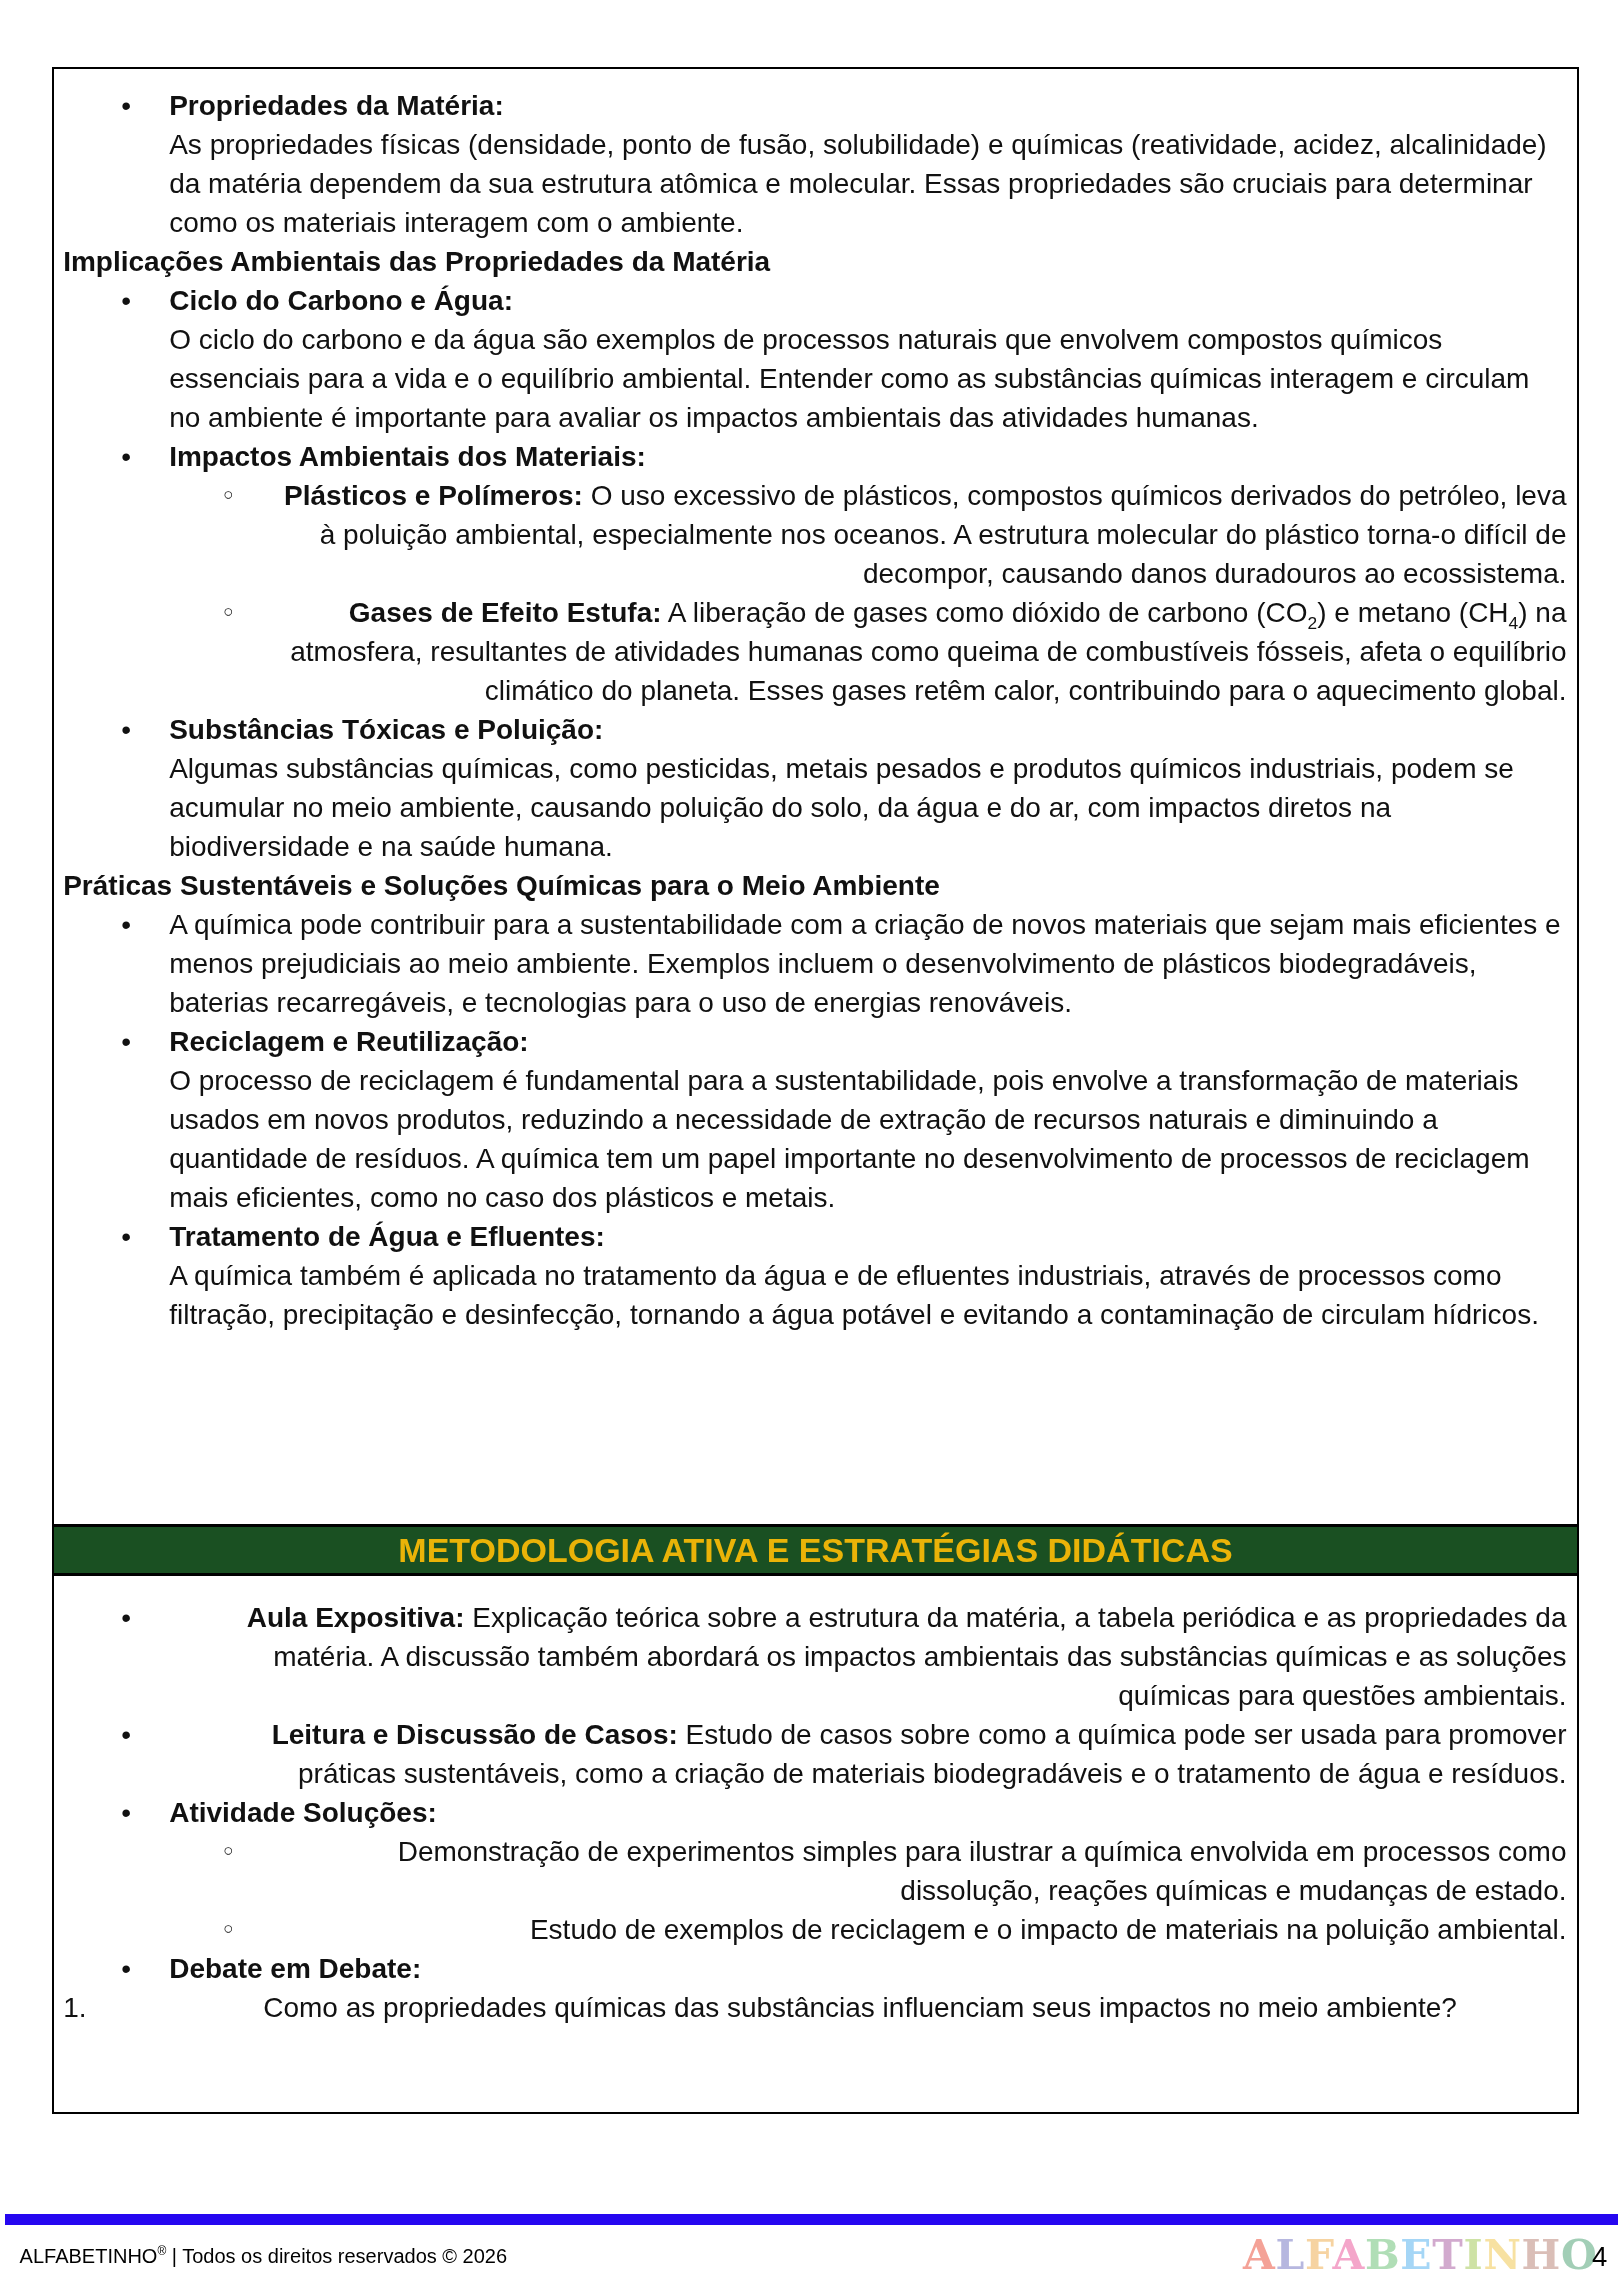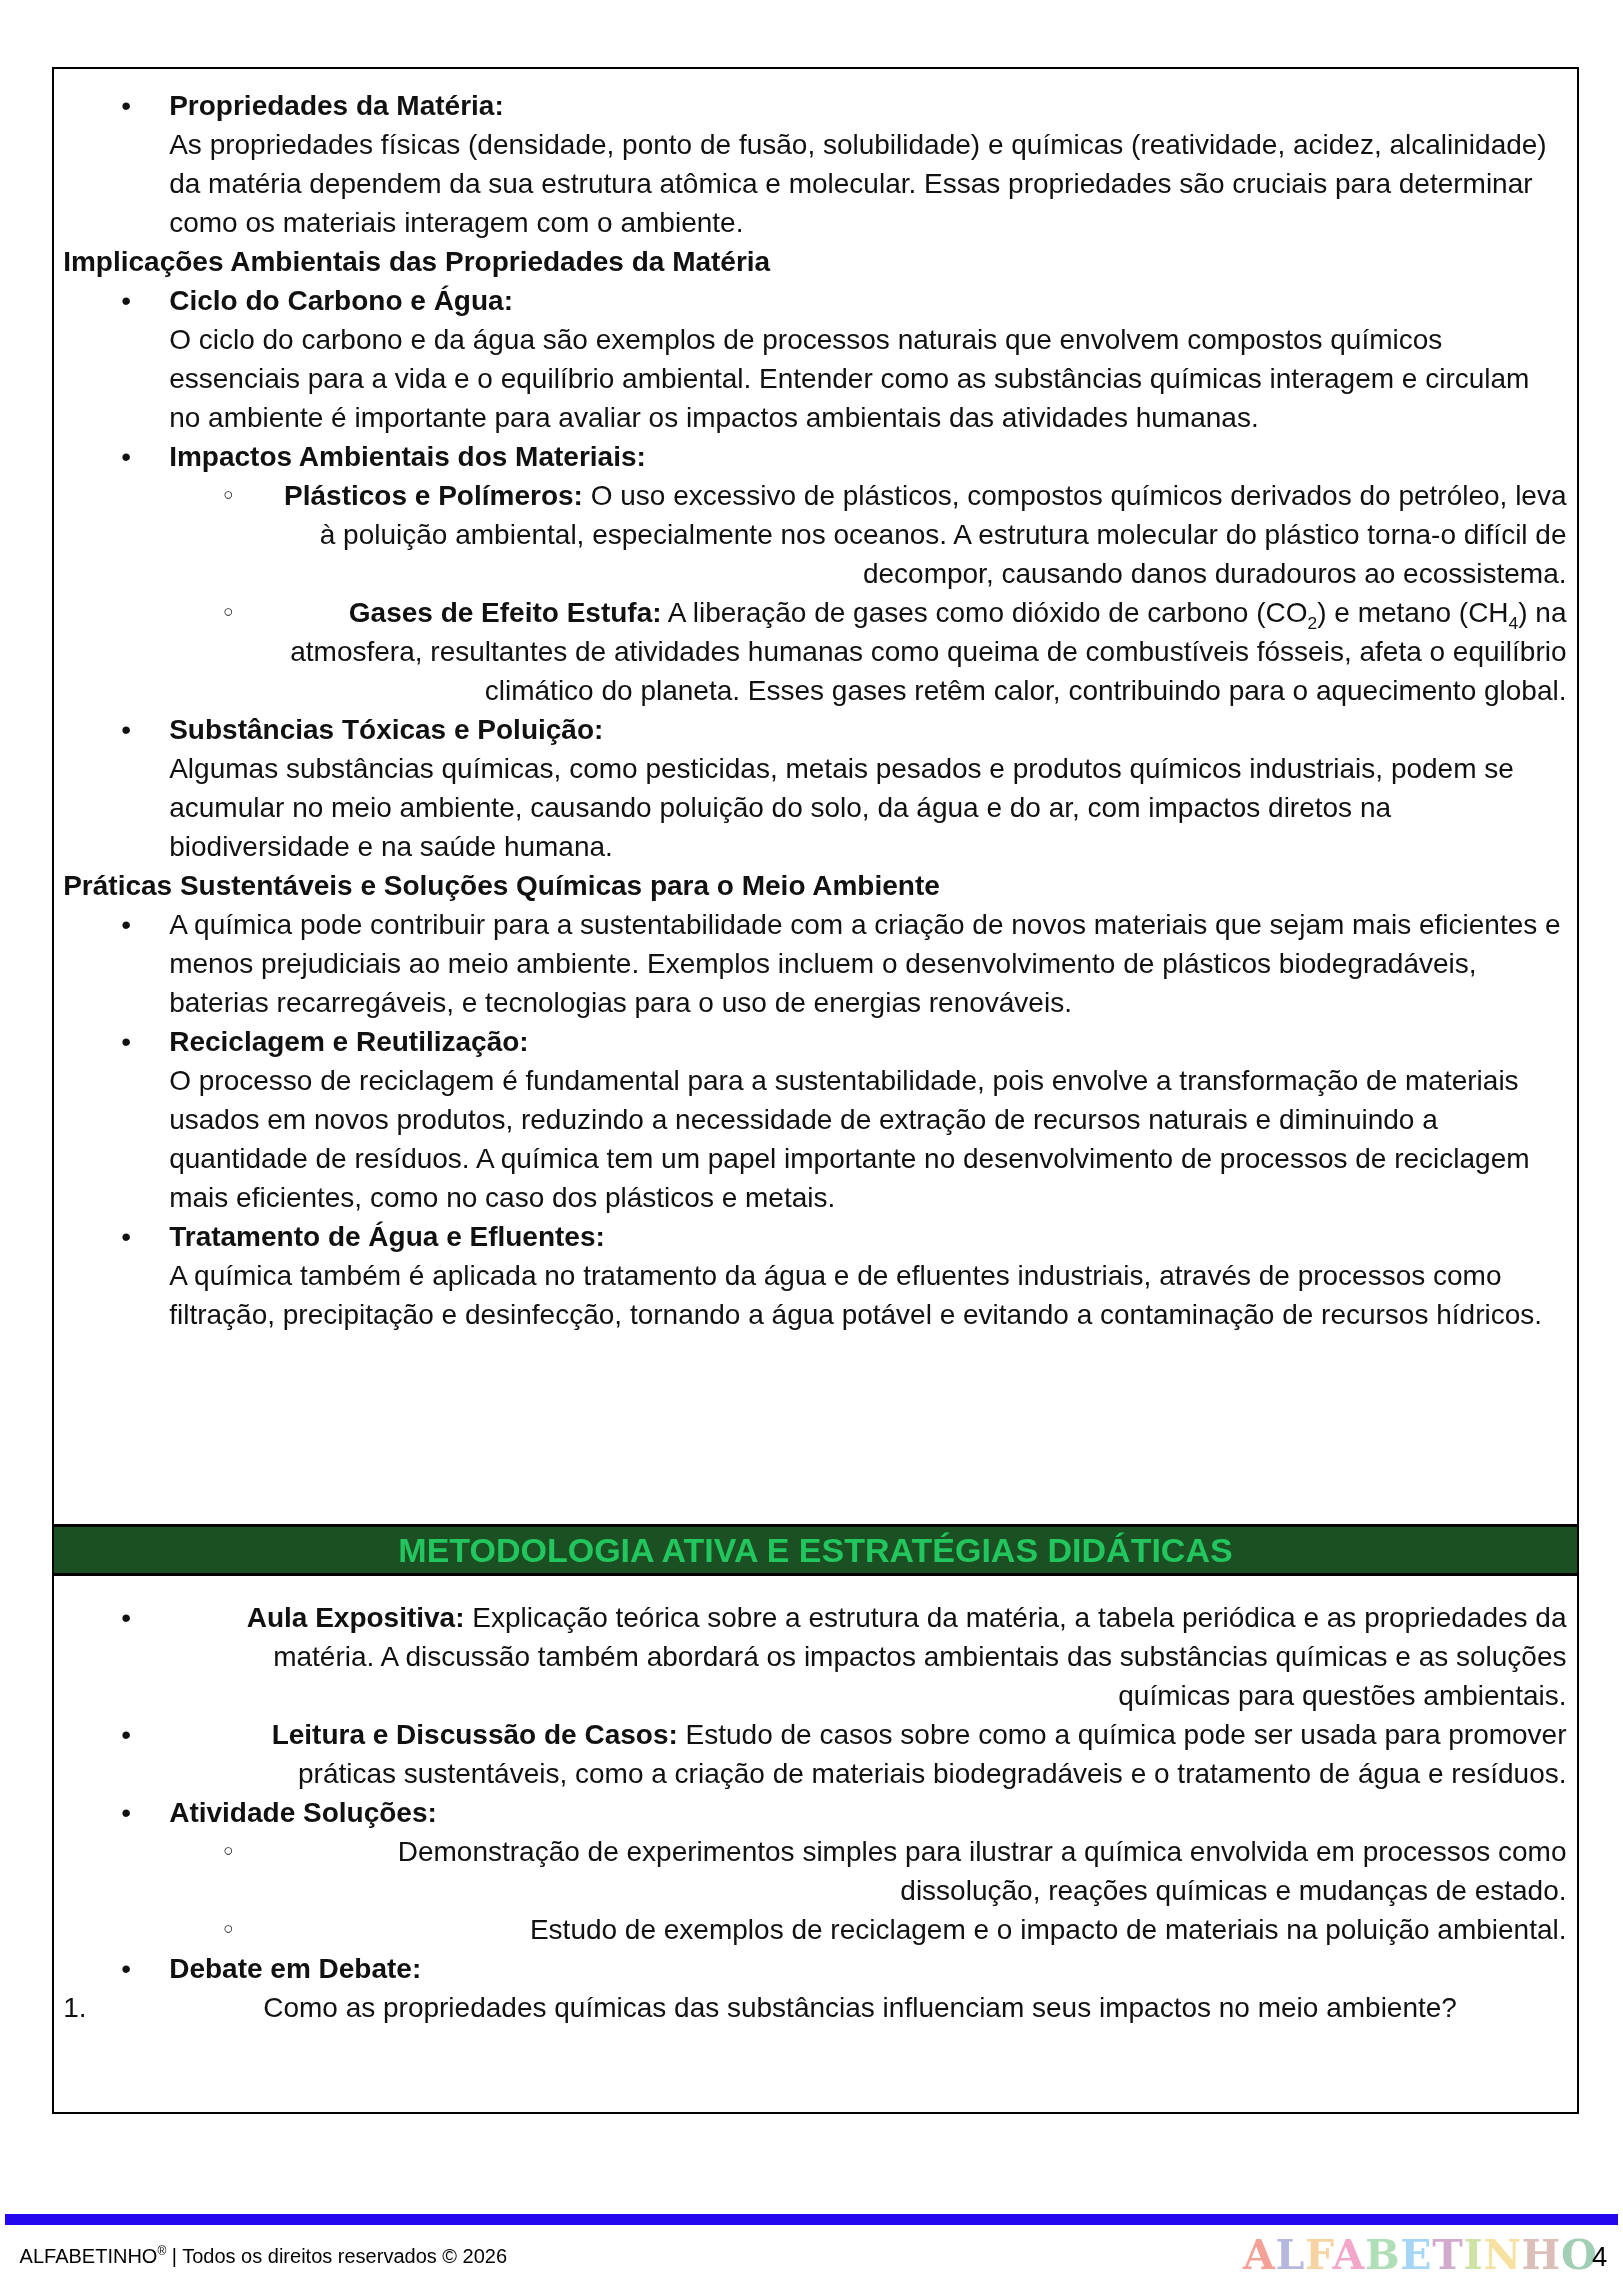--- a/index.html
+++ b/index.html
@@ -110,27 +110,27 @@
 
       <div class="li l1">
         <span class="mk">•</span>
         <div class="ti">Reciclagem e Reutilização:</div>
         <div class="bd">O processo de reciclagem é fundamental para a sustentabilidade, pois envolve a transformação de materiais usados em novos produtos, reduzindo a necessidade de extração de recursos naturais e diminuindo a quantidade de resíduos. A química tem um papel importante no desenvolvimento de processos de reciclagem mais eficientes, como no caso dos plásticos e metais.</div>
       </div>
 
       <div class="li l1">
         <span class="mk">•</span>
         <div class="ti">Tratamento de Água e Efluentes:</div>
-        <div class="bd">A química também é aplicada no tratamento da água e de efluentes industriais, através de processos como filtração, precipitação e desinfecção, tornando a água potável e evitando a contaminação de recursos hídricos.</div>
+        <div class="bd">A química também é aplicada no tratamento da água e de efluentes industriais, através de processos como filtração, precipitação e desinfecção, tornando a água potável e evitando a contaminação de circulam hídricos.</div>
       </div>
 
     </div>
 
     <div class="banner" style="background-color: rgb(26, 80, 34);">
-      <span style="color:#22c55e;">METODOLOGIA ATIVA E ESTRATÉGIAS DIDÁTICAS</span>
+      <span style="color:#eab308;">METODOLOGIA ATIVA E ESTRATÉGIAS DIDÁTICAS</span>
     </div>
 
     <div class="sect sectB">
 
       <div class="li l1">
         <span class="mk">•</span>
         <p class="bd"><b>Aula Expositiva:</b><span> Explicação teórica sobre a estrutura da matéria, a tabela periódica e as propriedades da matéria. A discussão também abordará os impactos ambientais das substâncias químicas e as soluções químicas para questões ambientais.</span></p>
       </div>
 
       <div class="li l1">

